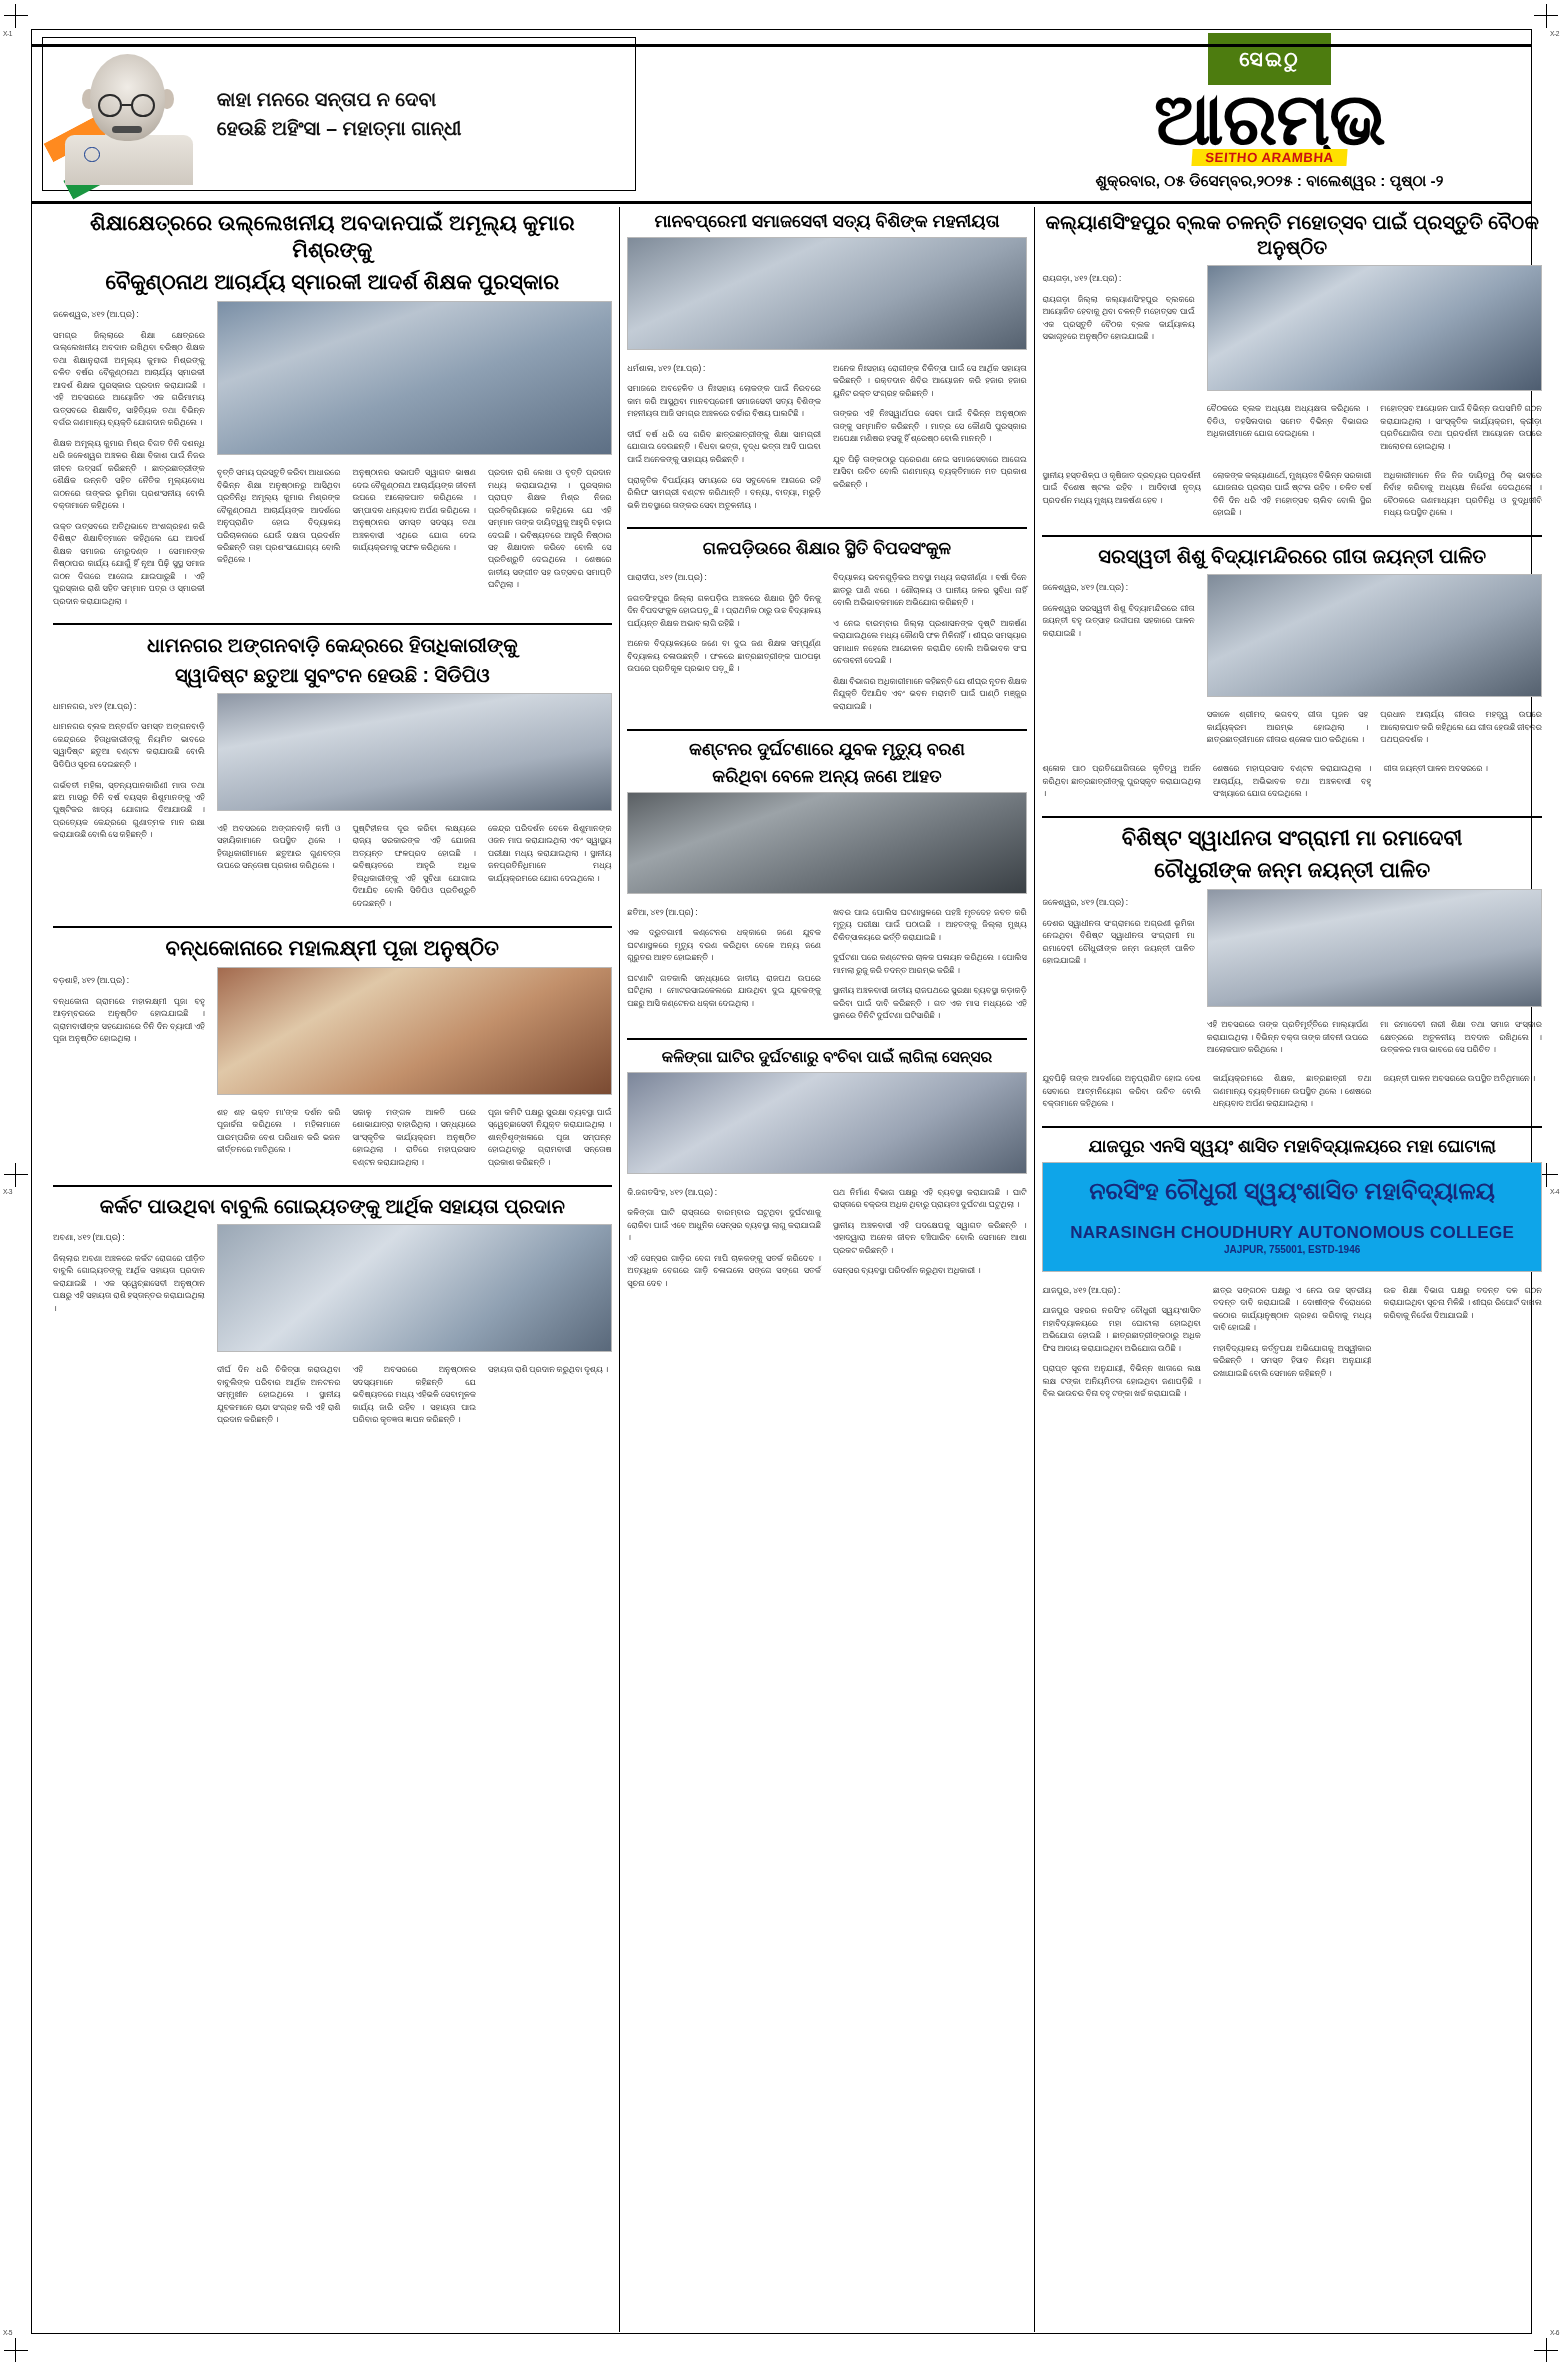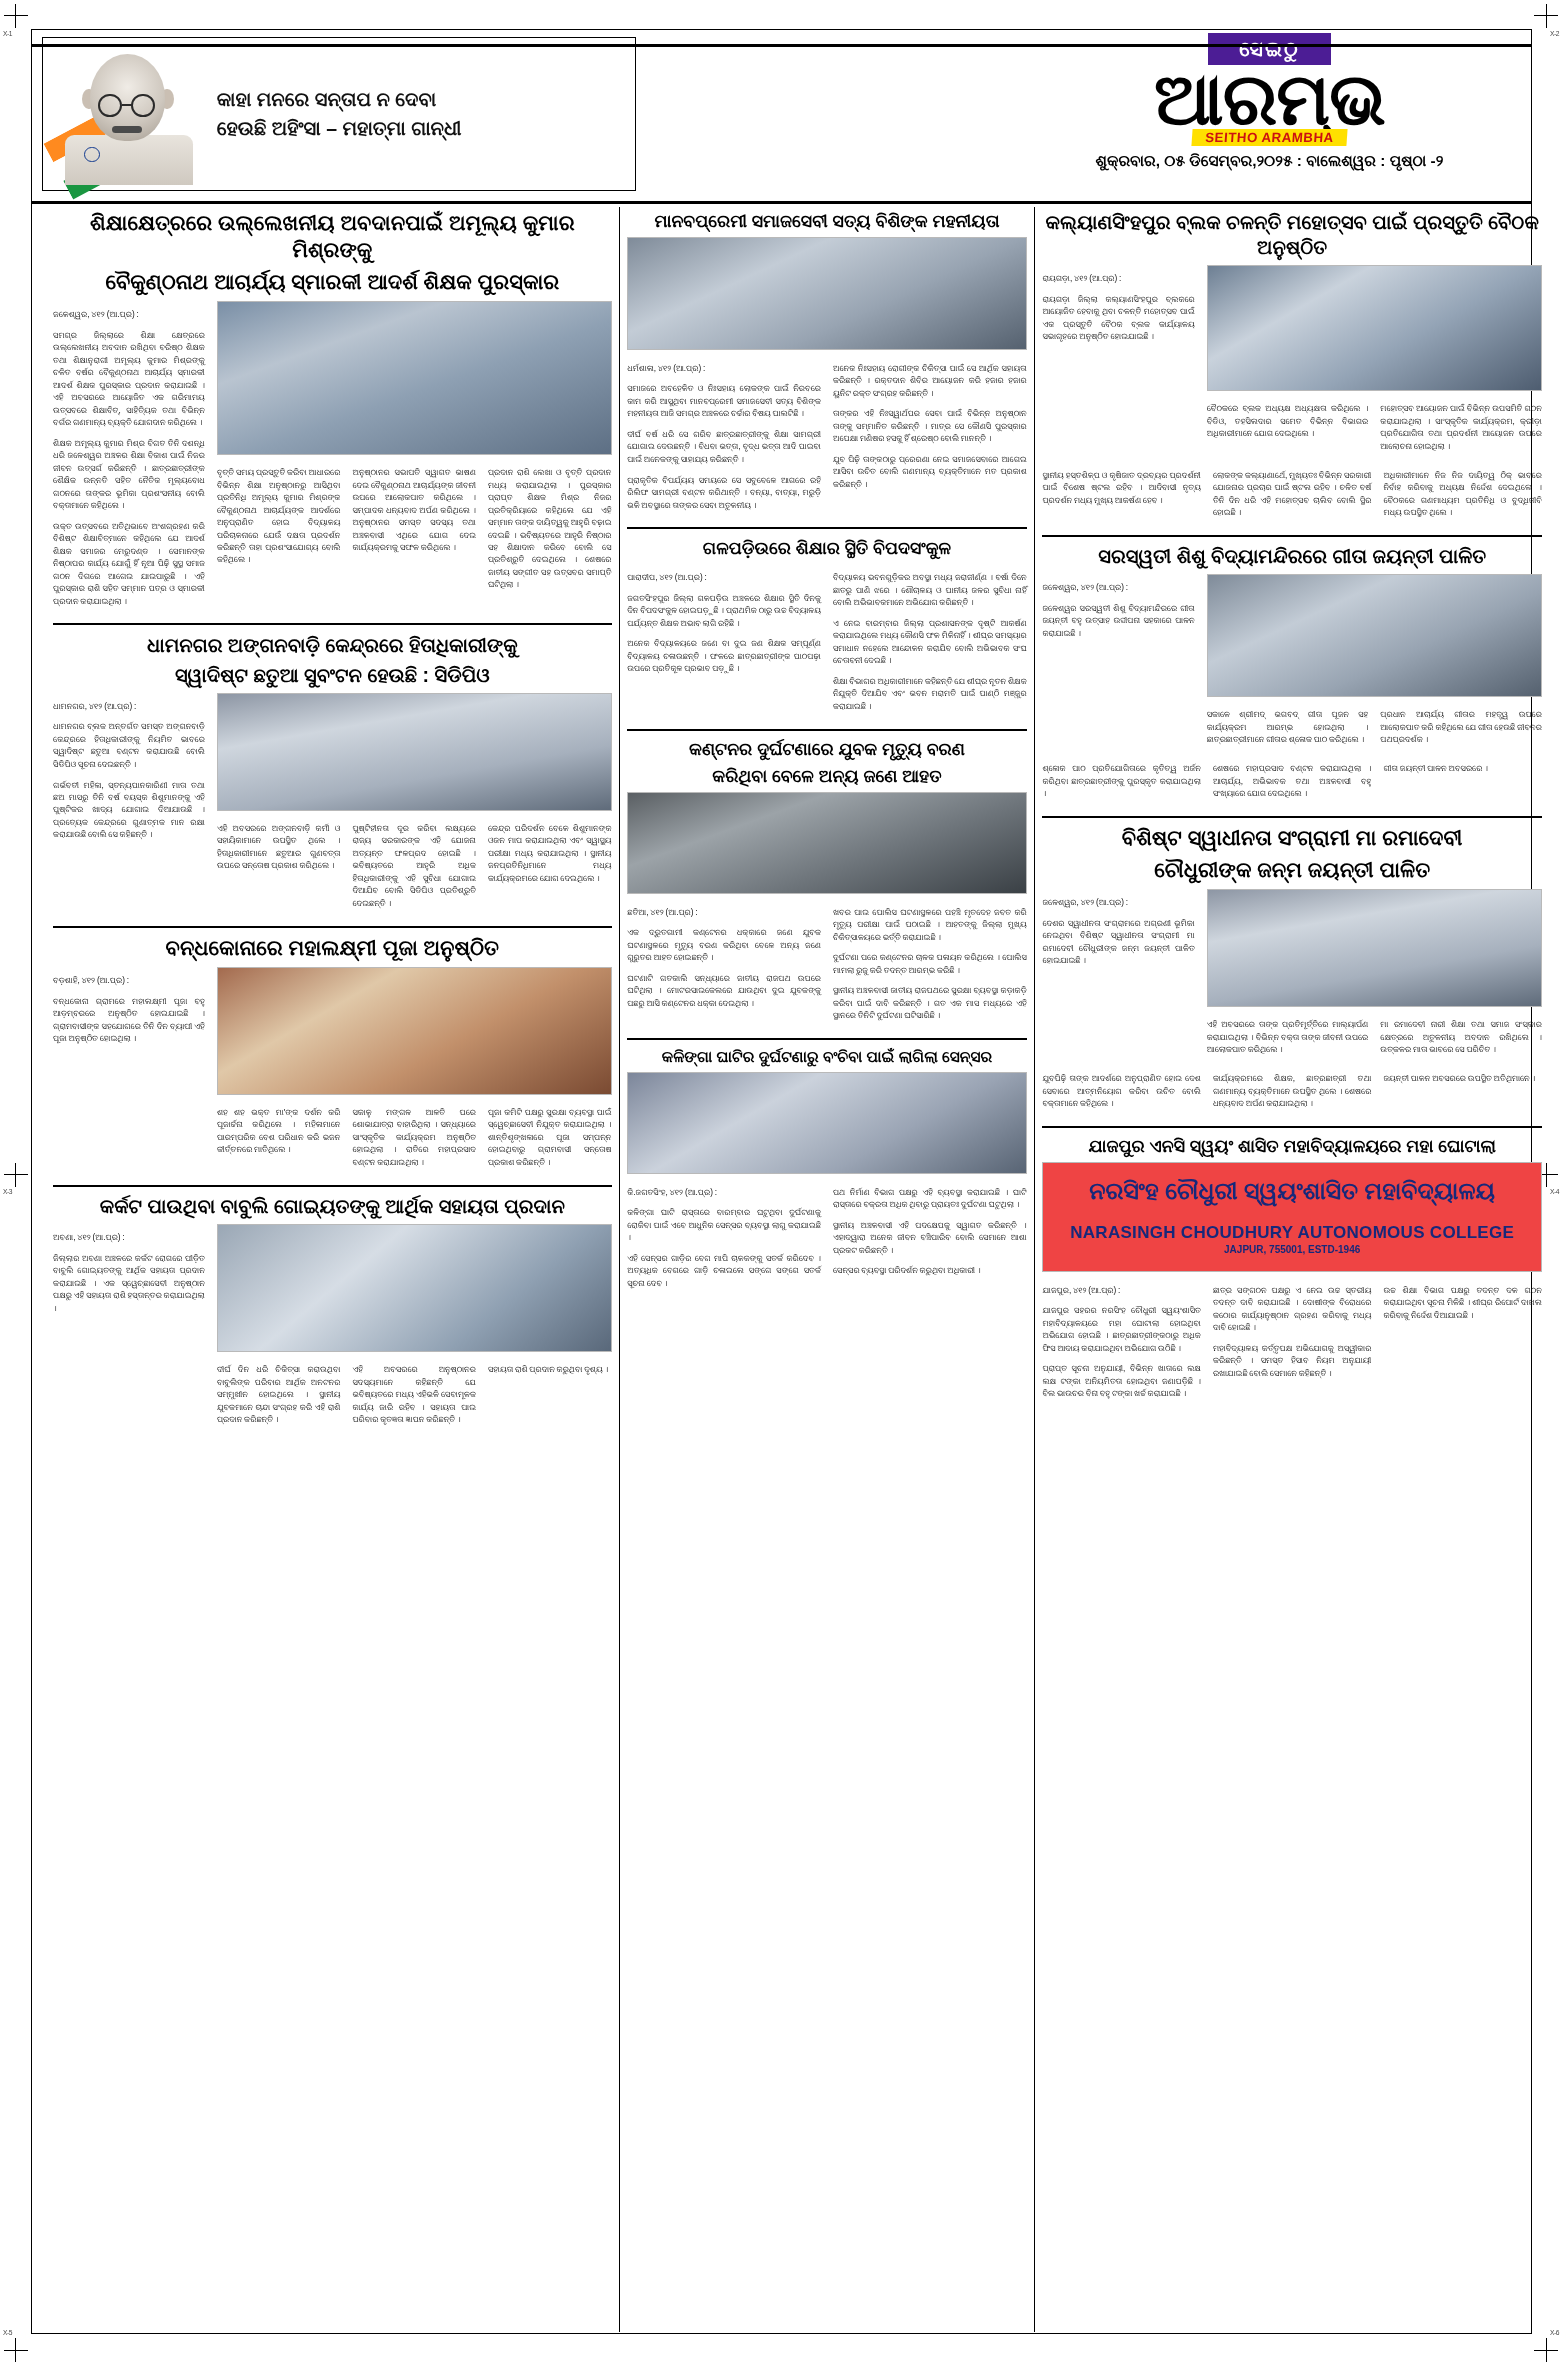--- a/index.html
+++ b/index.html
@@ -34,22 +34,22 @@
   }
   .gandhi-wrap { width:154px; height:139px; position:relative; flex:0 0 auto; }
   .quote-text { flex:1; padding-left:12.3px; }
   .quote-line {
     font-size:19.5px; font-weight:bold; color:#111; line-height:1.5;
     font-family:"Liberation Sans", sans-serif; white-space:nowrap;
   }
 
   .logo-block { position:absolute; right:67px; top:3.1px; width:389px; text-align:center; }
   .logo-seitho {
-    display:inline-block; background:#4c1d95; color:#fff;
-    font-size:20.5px; font-weight:bold; padding:4px 31px; letter-spacing:2px;
+    display:inline-block; background:#4d7c0f; color:#fff;
+    font-size:20.5px; font-weight:bold; padding:14px 31px; letter-spacing:2px;
     line-height:1.15;
   }
   .logo-main {
     font-size:72px; font-weight:bold; color:#000; line-height:1.0;
     letter-spacing:-1px; margin-top:-2px;
   }
   .logo-eng {
     display:inline-block; background:#ffe000; color:#cc1111;
     font-size:13.3px; font-weight:bold; letter-spacing:0.5px;
     padding:1px 13.3px; margin-top:-13.3px; position:relative; z-index:3;
@@ -93,21 +93,21 @@
   
   .ph-award { background:linear-gradient(160deg,#7a8fa6 0%,#b9c4d0 28%,#8ea0b3 55%,#5d6f84 100%); }
   .ph-meeting { background:linear-gradient(150deg,#6d7f93 0%,#c9d2dc 30%,#94a4b6 60%,#4e5d70 100%); }
   .ph-award2 { background:linear-gradient(140deg,#9aa7b5 0%,#d6dde5 35%,#8fa0b2 70%,#59687a 100%); }
   .ph-people { background:linear-gradient(170deg,#8d96a4 0%,#cfd6de 30%,#a6b0bd 65%,#5f6b7a 100%); }
   .ph-group { background:linear-gradient(155deg,#7f8b99 0%,#c3ccd6 32%,#98a4b2 62%,#55616f 100%); }
   .ph-puja { background:linear-gradient(150deg,#a36a4e 0%,#e0c8a8 30%,#c2906b 60%,#7a4a32 100%); }
   .ph-accident { background:linear-gradient(160deg,#5a5f63 0%,#9ca3a8 30%,#6e757b 62%,#3a4045 100%); }
   .ph-police { background:linear-gradient(150deg,#7c869a 0%,#cbd2dc 34%,#9aa4b4 66%,#586474 100%); }
   .ph-college {
-    background:#ef4444;
+    background:#0ea5e9;
     display:flex; flex-direction:column; align-items:center; justify-content:center;
   }
   .college-od { color:#17287a; font-size:23.6px; font-weight:bold; line-height:1.1; }
   .college-en { color:#17287a; font-size:17px; font-weight:bold; letter-spacing:0.3px; margin-top:18px; }
   .college-sub { color:#17287a; font-size:10px; font-weight:bold; margin-top:1px; }
 
   
   .g-head { position:absolute; left:40px; top:9.2px; width:75px; height:87px;
             background:radial-gradient(circle at 50% 38%, #f0ece6 0%, #cfc8bf 55%, #a49b90 100%);
             border-radius:50% 50% 46% 46%; }

